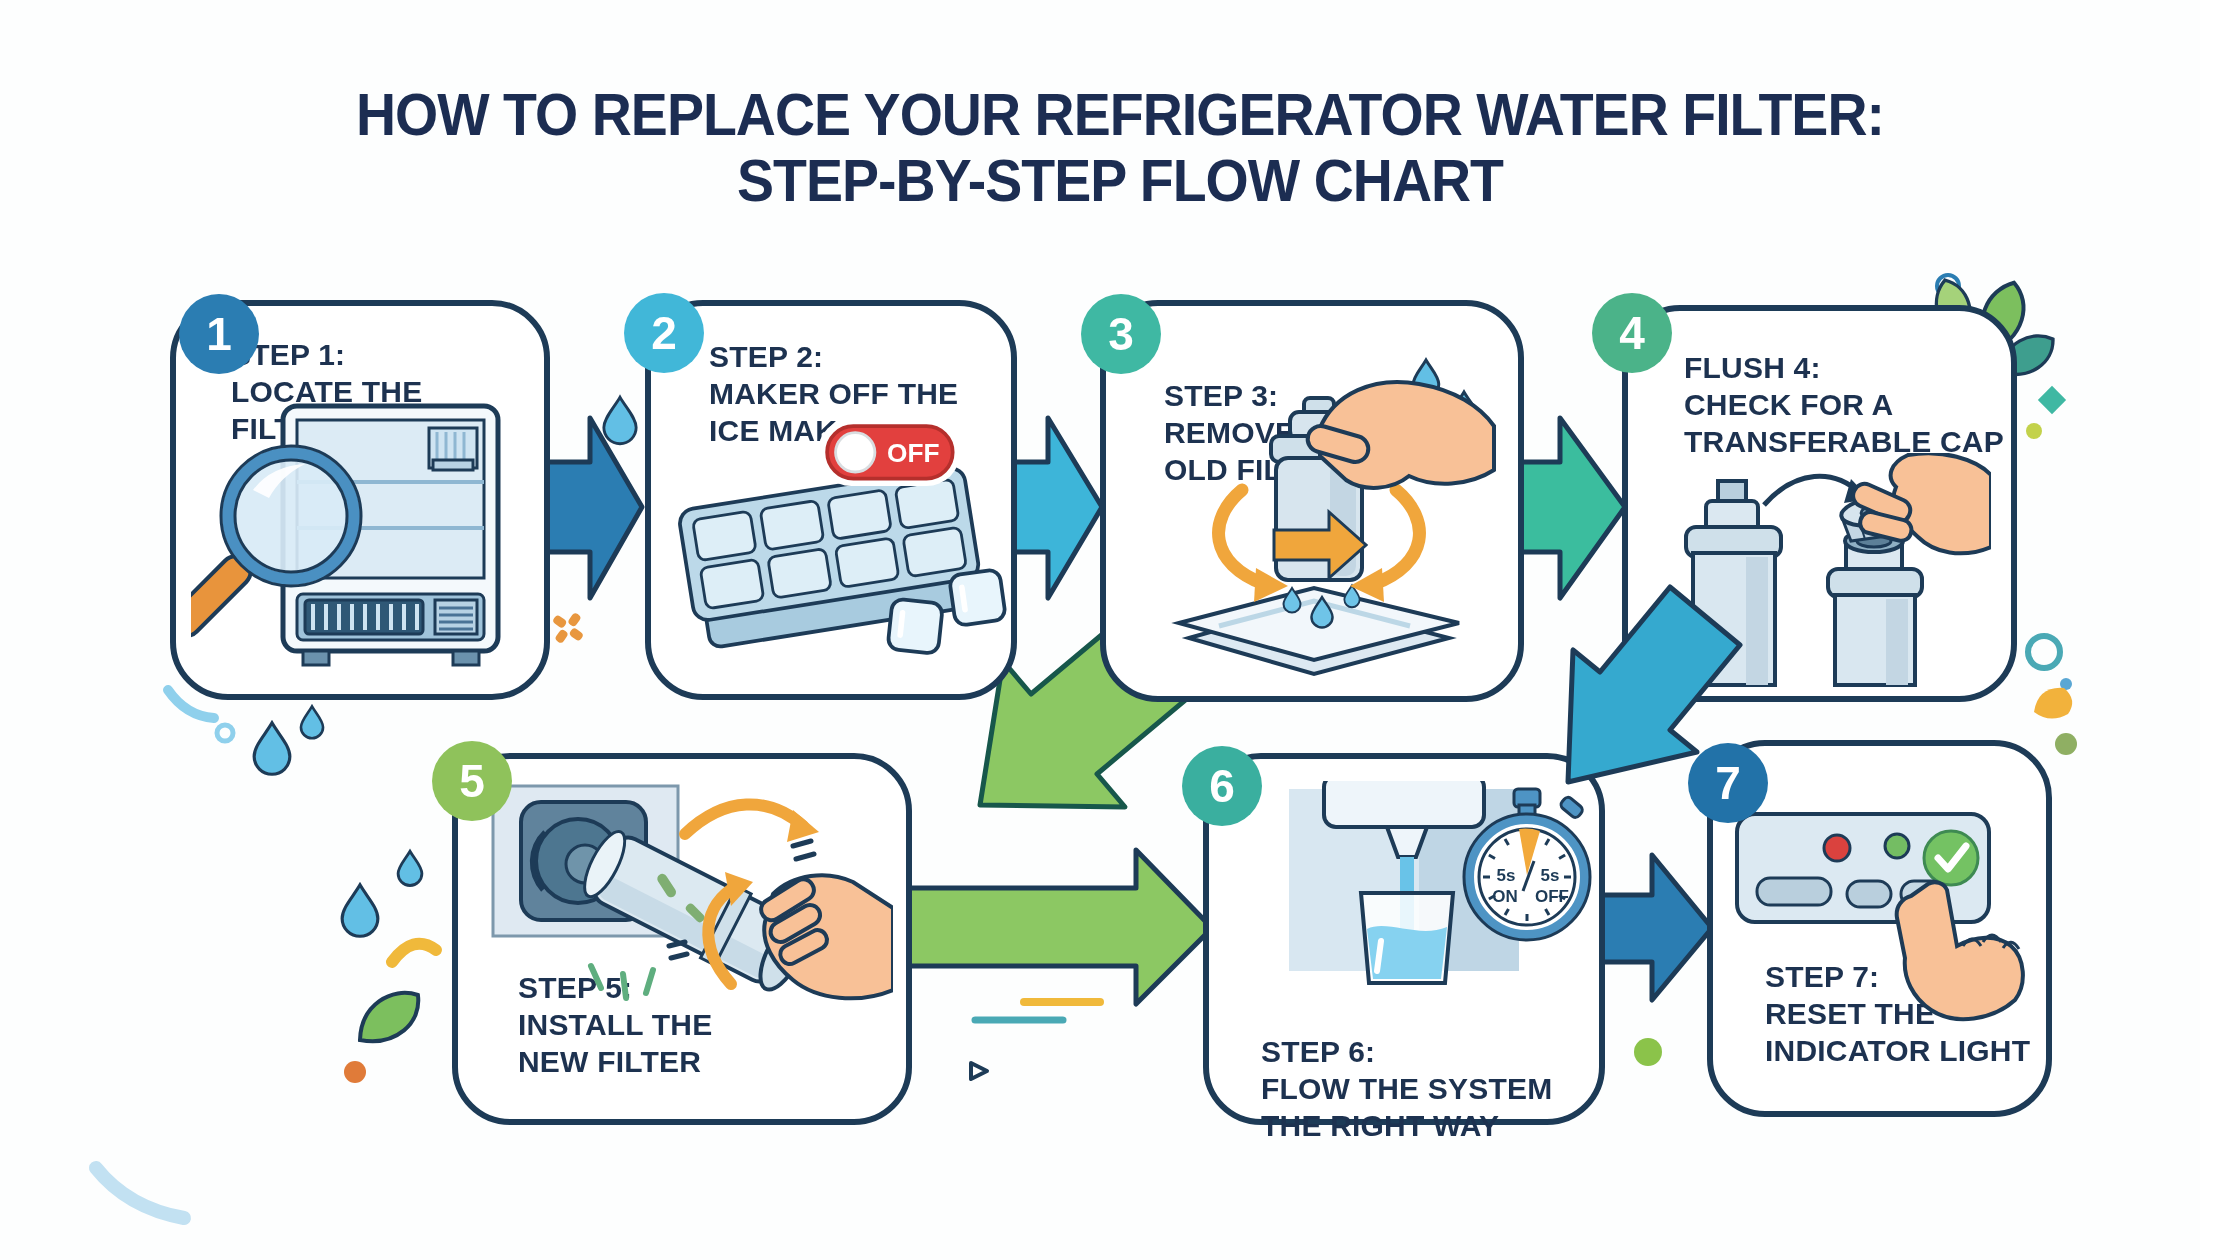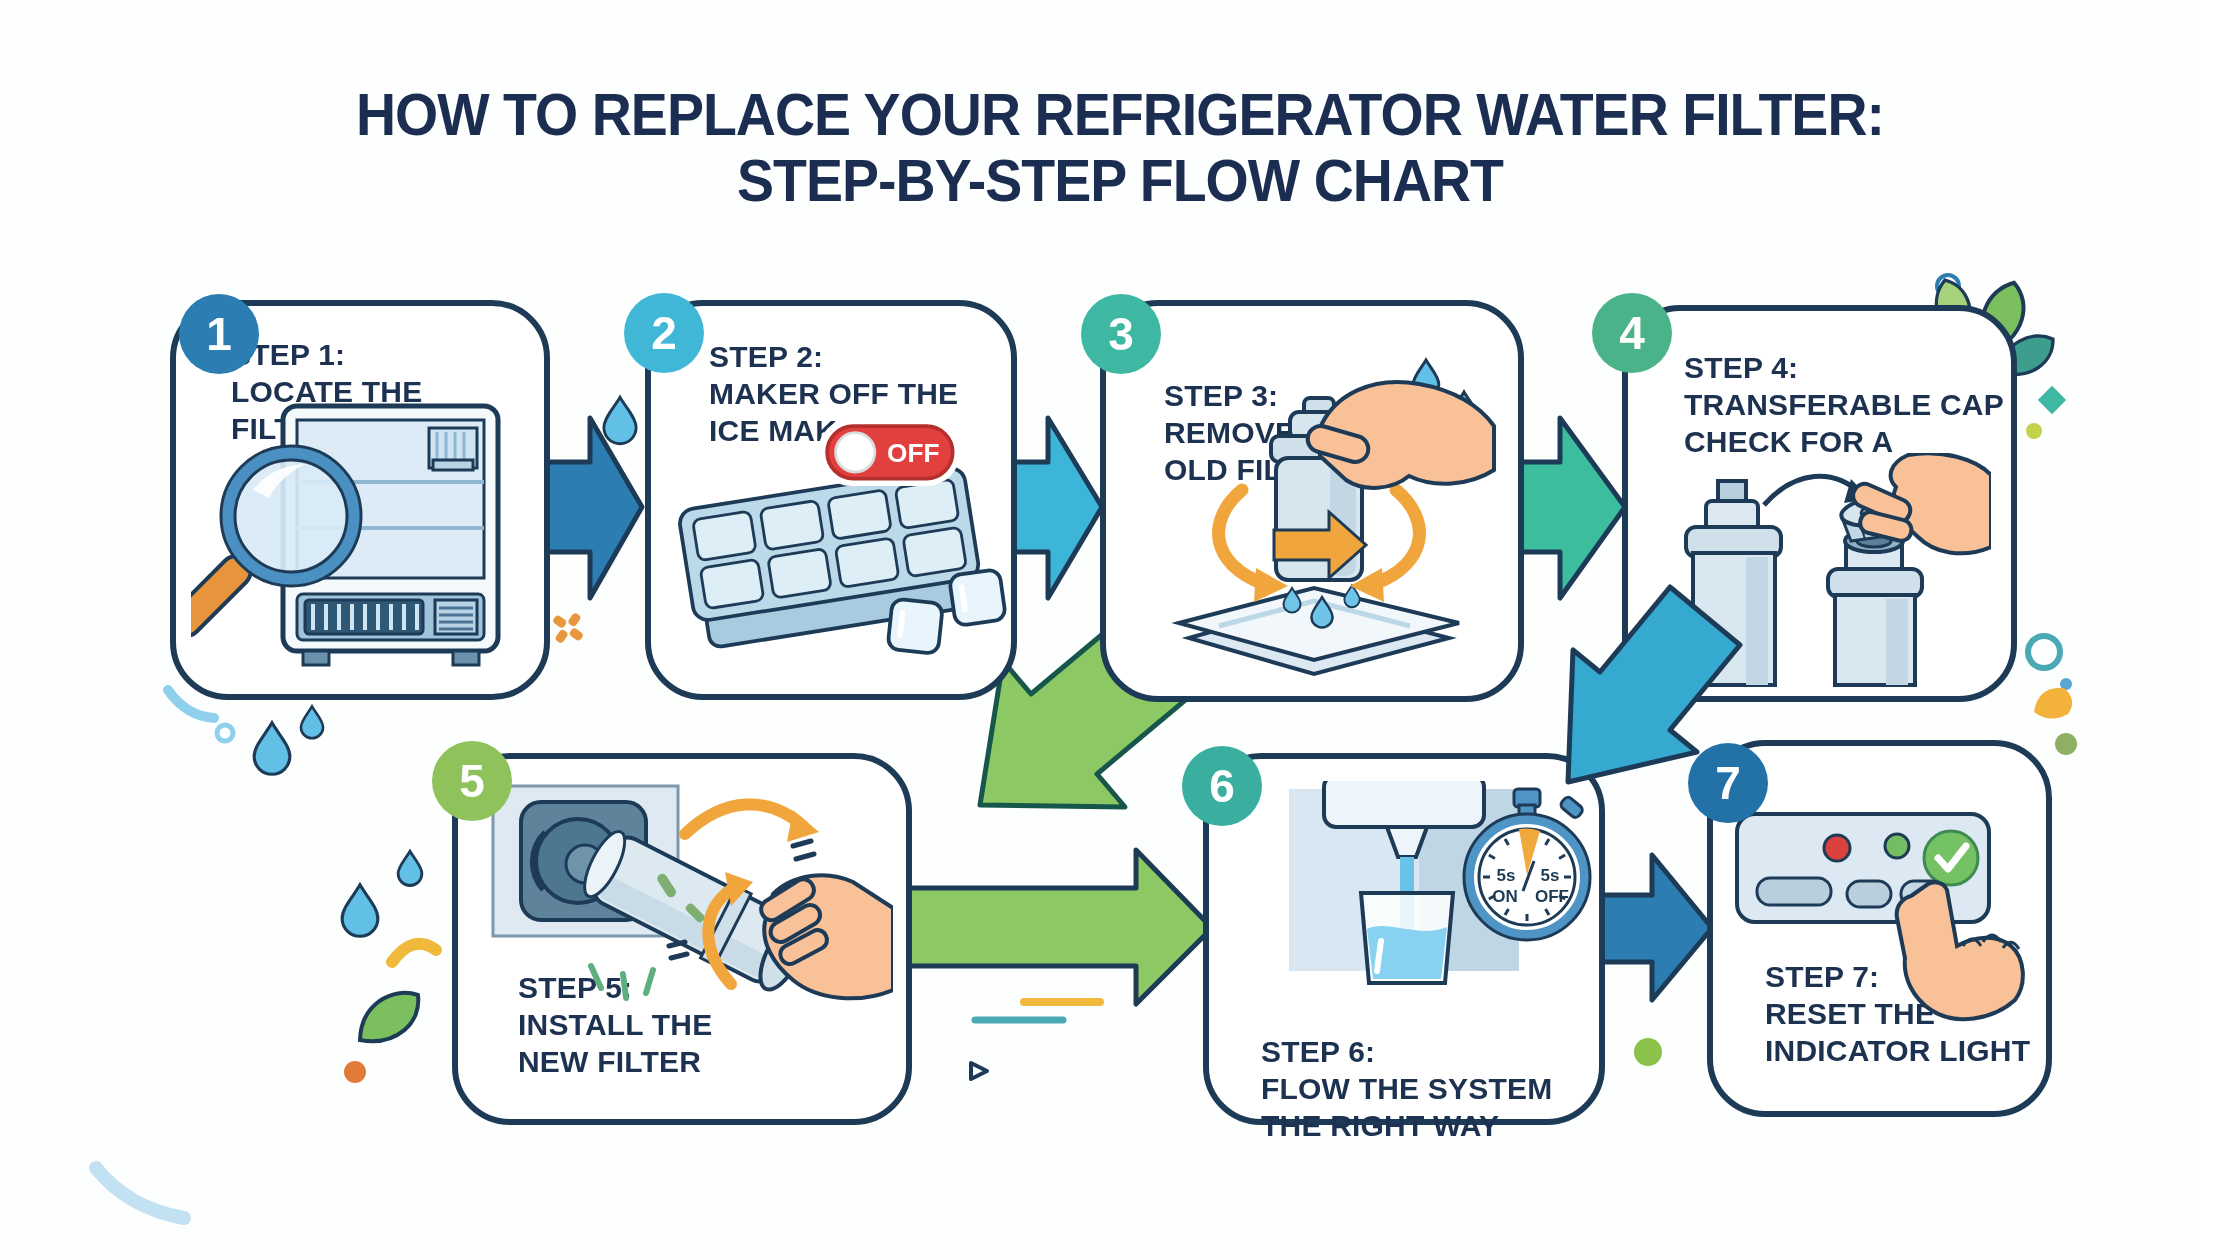--- a/index.html
+++ b/index.html
@@ -243,23 +243,23 @@
       <g fill="#f8c197" stroke="#1d3b57" stroke-width="4">
         <path d="M195,92 C210,55 250,38 295,46 C330,52 356,68 370,88 L370,132 C345,148 310,150 285,138 C268,152 240,154 222,142 L196,118 Z"></path>
         <rect x="183" y="93" width="62" height="26" rx="13" transform="rotate(16 214 106)"></rect>
       </g>
     </svg>
   </section>
 
   <section class="step-box" id="box4">
     <div class="badge b-green" style="left:-36px;top:-18px;">4</div>
     <div class="heading" id="h4">
-      <div>STEP 4:</div>
+      <div>FLUSH 4:</div>
+      <div>CHECK FOR A</div>
       <div>TRANSFERABLE CAP</div>
-      <div>CHECK FOR A</div>
     </div>
     <svg class="illus" style="left:18px;top:142px;" width="345" height="235" viewBox="0 0 345 235">
 
       <g>
         <rect x="72" y="28" width="28" height="24" fill="#b9cfdd" stroke="#1d3b57" stroke-width="4"></rect>
         <rect x="60" y="48" width="52" height="30" rx="6" fill="#dbe8f1" stroke="#1d3b57" stroke-width="4"></rect>
         <rect x="40" y="74" width="95" height="30" rx="10" fill="#cfe0ea" stroke="#1d3b57" stroke-width="4"></rect>
         <rect x="47" y="100" width="82" height="132" fill="#d9e7f0" stroke="#1d3b57" stroke-width="4"></rect>
         <rect x="100" y="104" width="22" height="128" fill="#c3d6e3"></rect>
       </g>

